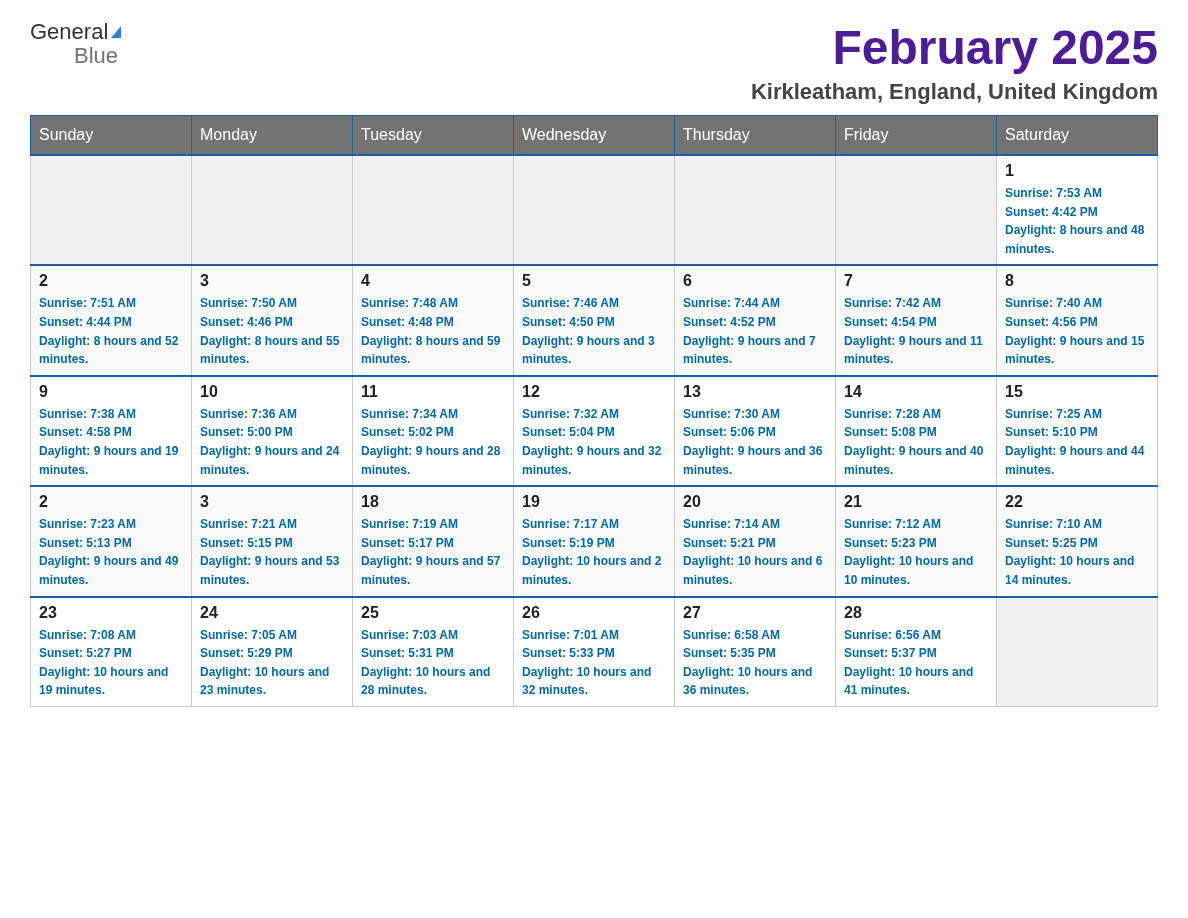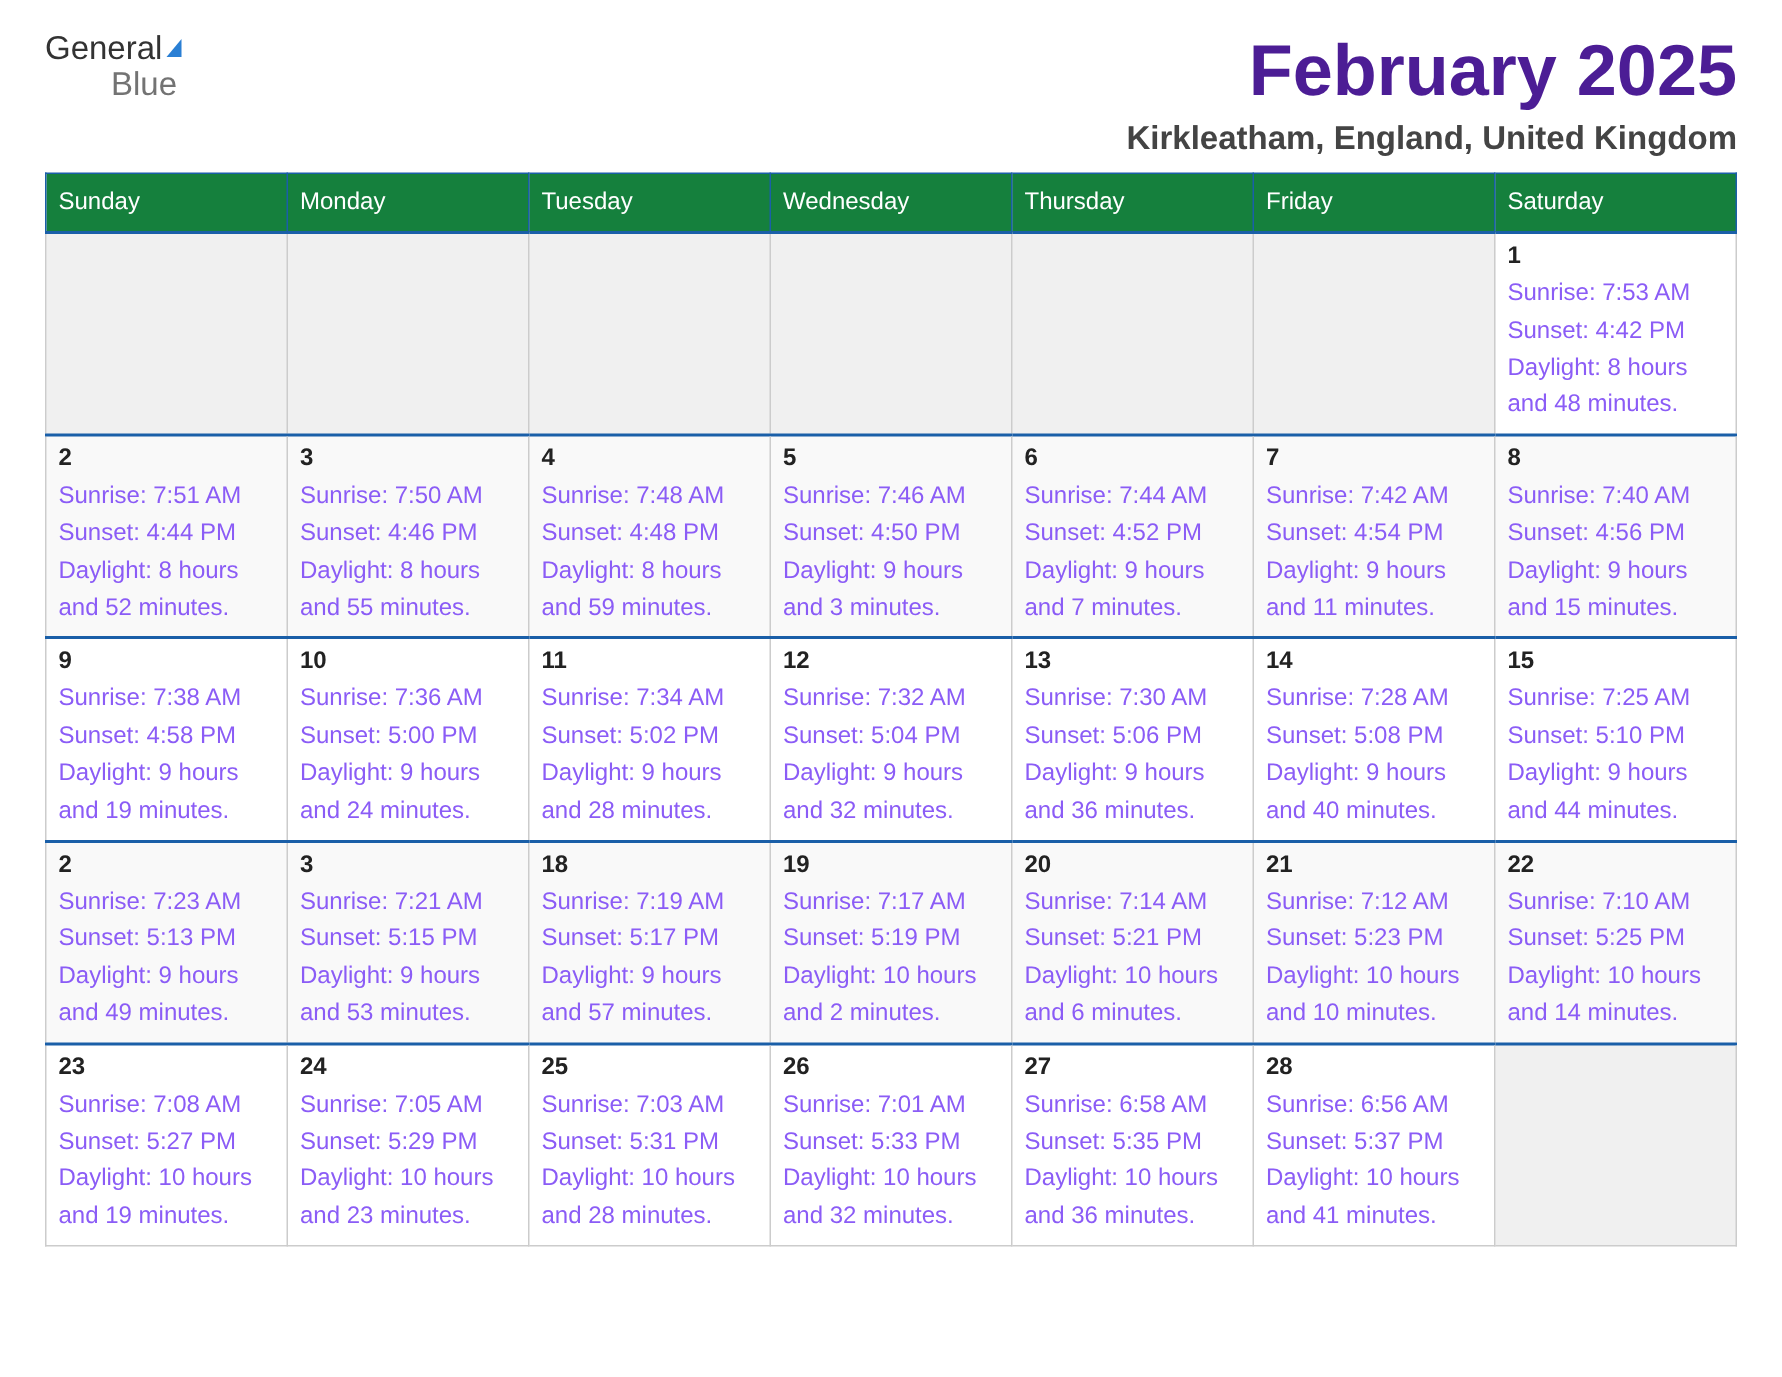--- a/index.html
+++ b/index.html
@@ -52,21 +52,21 @@
       font-weight: bold;
       color: #444;
       margin-top: 4px;
     }
     .calendar {
       width: 100%;
       border-collapse: collapse;
       margin-top: 10px;
     }
     .calendar thead th {
-      background-color: #15803d;
+      background-color: #737373;
       color: #fff;
       padding: 10px 8px;
       text-align: left;
       font-size: 16px;
       font-weight: normal;
       border: 1px solid #1a5fa8;
     }
     .calendar tbody td {
       vertical-align: top;
       padding: 6px 8px;
@@ -83,23 +83,24 @@
     .calendar tbody td.empty {
       background: #f0f0f0;
     }
     .day-number {
       font-size: 16px;
       font-weight: bold;
       color: #222;
       margin-bottom: 4px;
     }
     .day-info {
-      font-size: 16px;
+      font-size: 12px;
       line-height: 1.55;
-      color: #8b5cf6;
+      color: #0369a1;
+      font-weight: bold;
     }
     .week-row td {
       border-top: 2px solid #1a5fa8 !important;
     }
   </style>
 </head>
 <body>
 
 <div class="header">
   <div class="logo">

